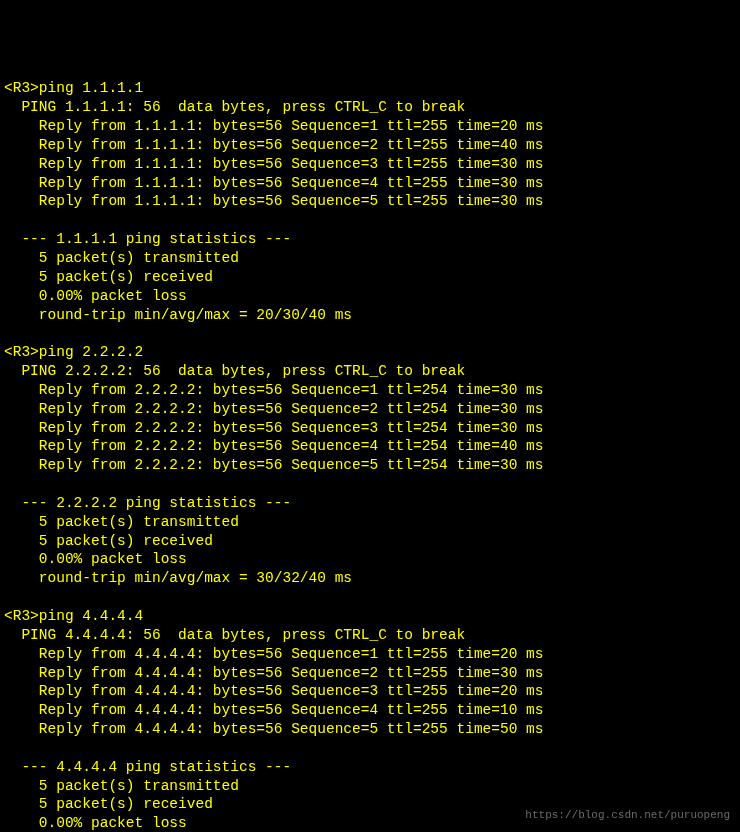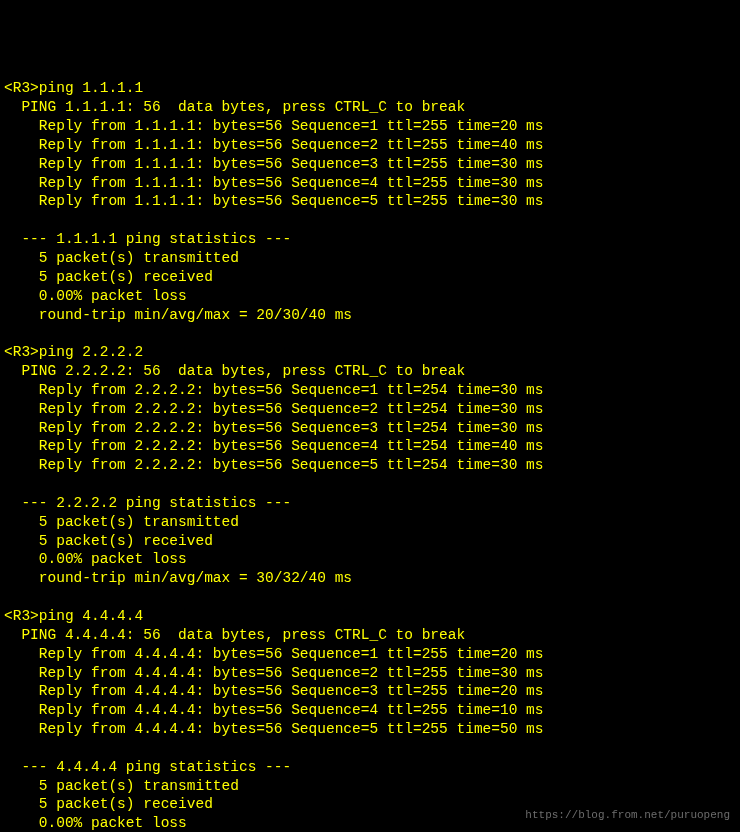--- a/index.html
+++ b/index.html
@@ -32,16 +32,16 @@
       opacity: 0.7;
     }
   </style>
 </head>
 <body>
 
 
 
 <div id="terminal-container"><span class="terminal-line">&lt;R3&gt;ping 1.1.1.1</span><span class="terminal-line">  PING 1.1.1.1: 56  data bytes, press CTRL_C to break</span><span class="terminal-line">    Reply from 1.1.1.1: bytes=56 Sequence=1 ttl=255 time=20 ms</span><span class="terminal-line">    Reply from 1.1.1.1: bytes=56 Sequence=2 ttl=255 time=40 ms</span><span class="terminal-line">    Reply from 1.1.1.1: bytes=56 Sequence=3 ttl=255 time=30 ms</span><span class="terminal-line">    Reply from 1.1.1.1: bytes=56 Sequence=4 ttl=255 time=30 ms</span><span class="terminal-line">    Reply from 1.1.1.1: bytes=56 Sequence=5 ttl=255 time=30 ms</span><span class="terminal-line"> </span><span class="terminal-line">  --- 1.1.1.1 ping statistics ---</span><span class="terminal-line">    5 packet(s) transmitted</span><span class="terminal-line">    5 packet(s) received</span><span class="terminal-line">    0.00% packet loss</span><span class="terminal-line">    round-trip min/avg/max = 20/30/40 ms</span><span class="terminal-line"> </span><span class="terminal-line">&lt;R3&gt;ping 2.2.2.2</span><span class="terminal-line">  PING 2.2.2.2: 56  data bytes, press CTRL_C to break</span><span class="terminal-line">    Reply from 2.2.2.2: bytes=56 Sequence=1 ttl=254 time=30 ms</span><span class="terminal-line">    Reply from 2.2.2.2: bytes=56 Sequence=2 ttl=254 time=30 ms</span><span class="terminal-line">    Reply from 2.2.2.2: bytes=56 Sequence=3 ttl=254 time=30 ms</span><span class="terminal-line">    Reply from 2.2.2.2: bytes=56 Sequence=4 ttl=254 time=40 ms</span><span class="terminal-line">    Reply from 2.2.2.2: bytes=56 Sequence=5 ttl=254 time=30 ms</span><span class="terminal-line"> </span><span class="terminal-line">  --- 2.2.2.2 ping statistics ---</span><span class="terminal-line">    5 packet(s) transmitted</span><span class="terminal-line">    5 packet(s) received</span><span class="terminal-line">    0.00% packet loss</span><span class="terminal-line">    round-trip min/avg/max = 30/32/40 ms</span><span class="terminal-line"> </span><span class="terminal-line">&lt;R3&gt;ping 4.4.4.4</span><span class="terminal-line">  PING 4.4.4.4: 56  data bytes, press CTRL_C to break</span><span class="terminal-line">    Reply from 4.4.4.4: bytes=56 Sequence=1 ttl=255 time=20 ms</span><span class="terminal-line">    Reply from 4.4.4.4: bytes=56 Sequence=2 ttl=255 time=30 ms</span><span class="terminal-line">    Reply from 4.4.4.4: bytes=56 Sequence=3 ttl=255 time=20 ms</span><span class="terminal-line">    Reply from 4.4.4.4: bytes=56 Sequence=4 ttl=255 time=10 ms</span><span class="terminal-line">    Reply from 4.4.4.4: bytes=56 Sequence=5 ttl=255 time=50 ms</span><span class="terminal-line"> </span><span class="terminal-line">  --- 4.4.4.4 ping statistics ---</span><span class="terminal-line">    5 packet(s) transmitted</span><span class="terminal-line">    5 packet(s) received</span><span class="terminal-line">    0.00% packet loss</span></div>
 
-<div class="watermark">https://blog.from.net/puruopeng</div>
+<div class="watermark">https://blog.csdn.net/puruopeng</div>
 
 
 
 
 </body></html>

